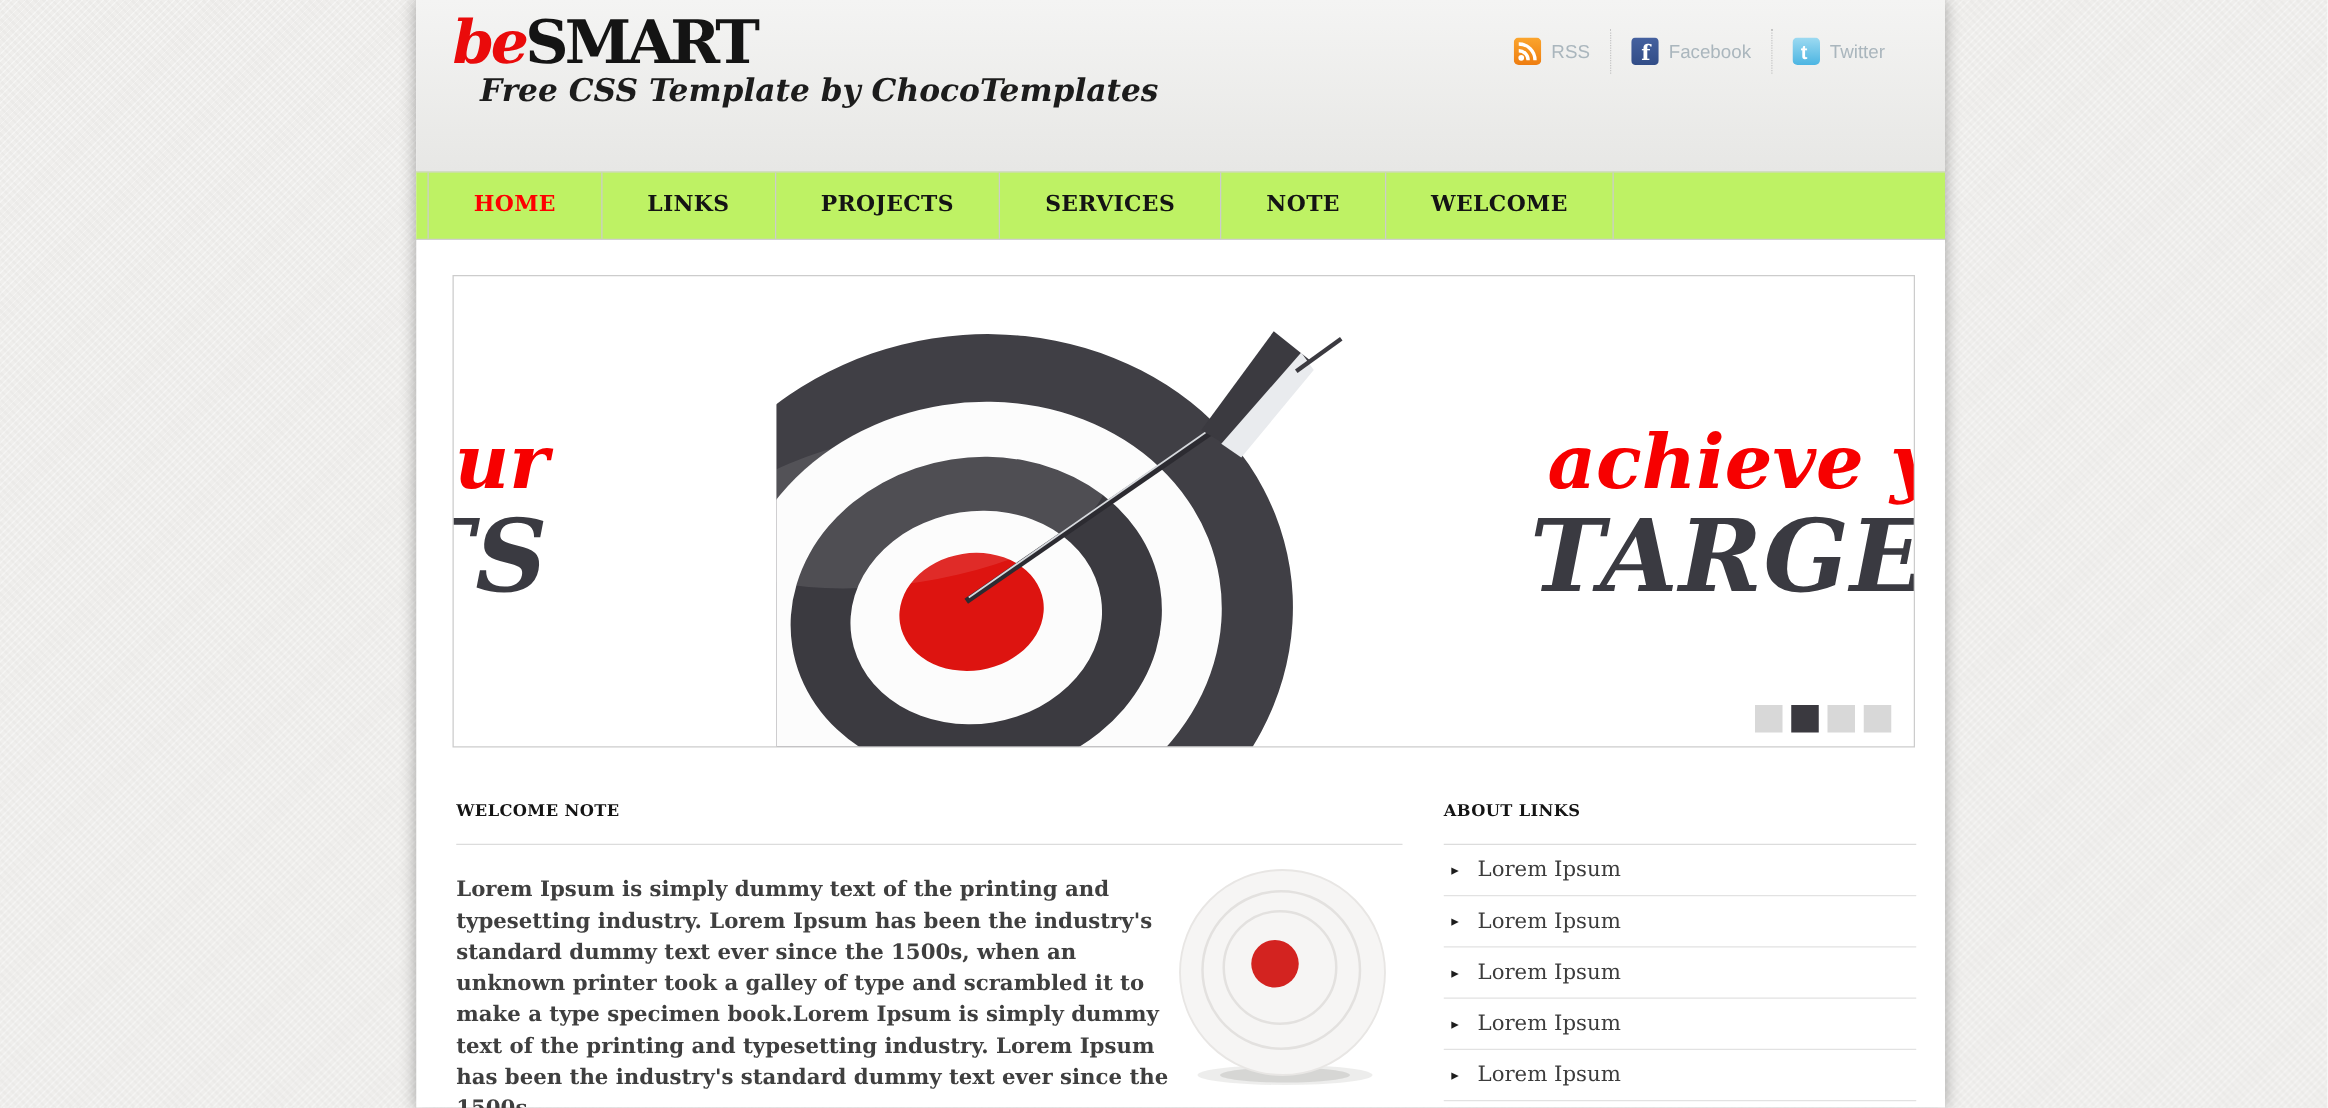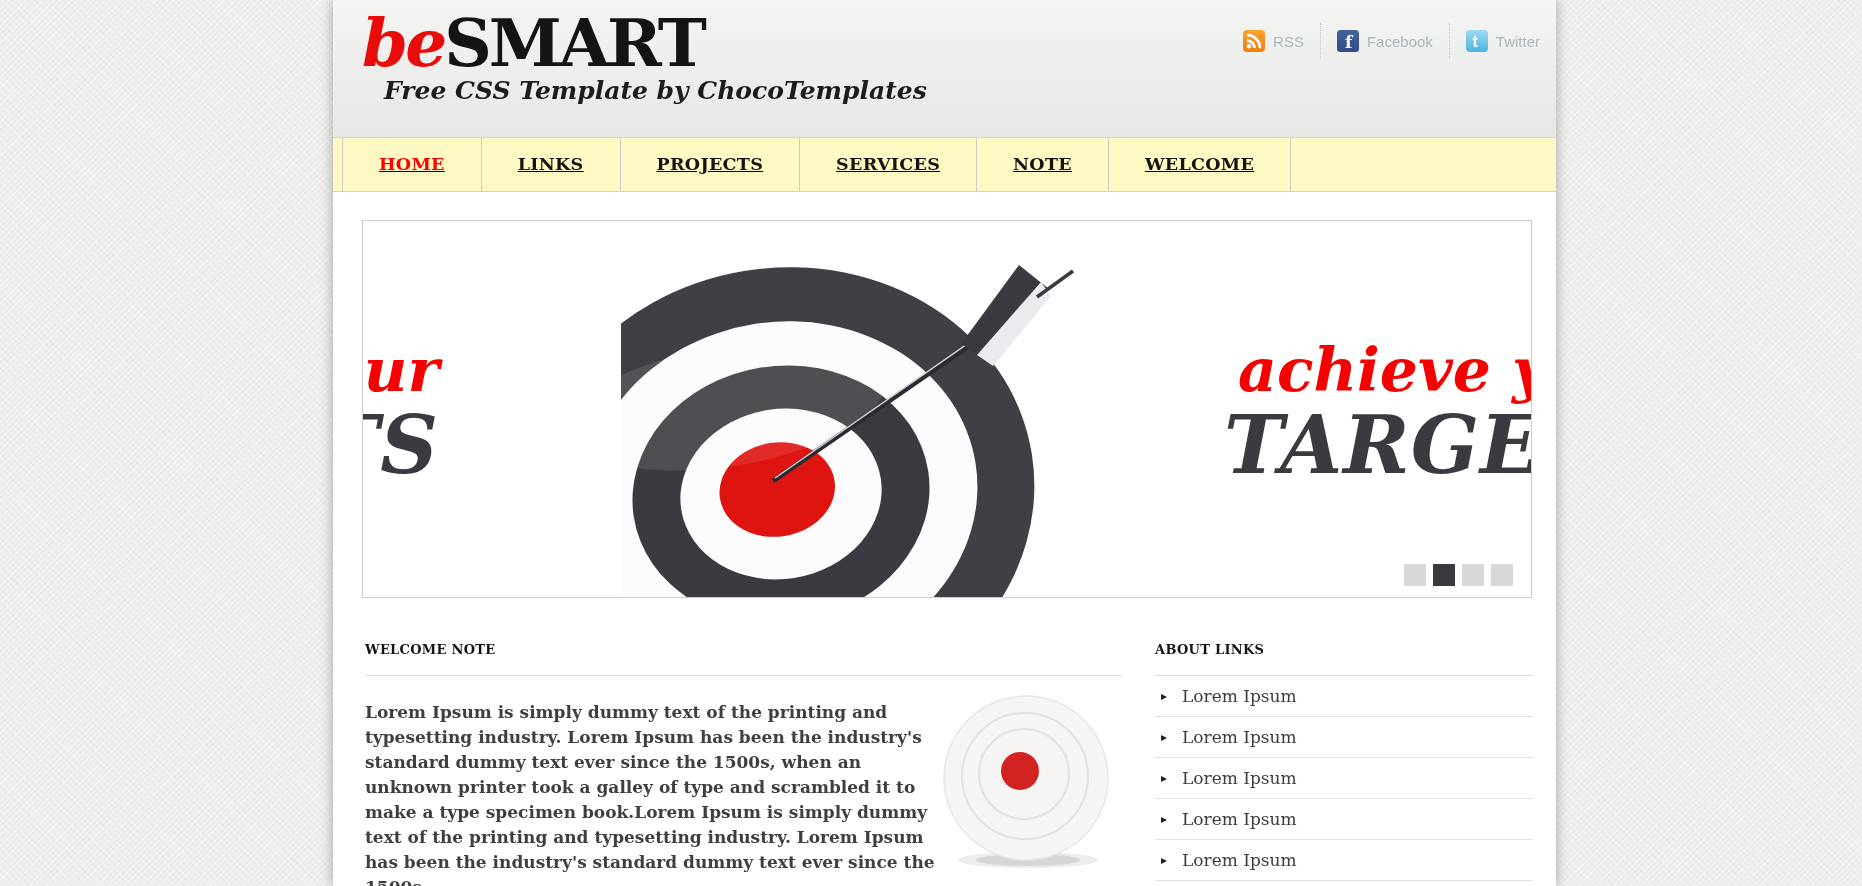--- a/index.html
+++ b/index.html
@@ -15,34 +15,34 @@
   .sheet {
     position:absolute; left:333px; top:0; width:1223px; height:886px;
     background:#ffffff; box-shadow:0 0 12px rgba(0,0,0,0.33);
   }
   
   .header {
     position:absolute; left:0; top:0; width:100%; height:137px;
     background:linear-gradient(#f4f4f3, #e7e7e5);
   }
   .logo { position:absolute; left:29px; top:10px; line-height:1; cursor:pointer; }
-  .logo-line { font-weight:bold; font-size:66px; letter-spacing:-3px; white-space:nowrap; }
+  .logo-line { font-weight:bold; font-size:48px; letter-spacing:-3px; white-space:nowrap; }
   .logo-be { color:#ea0b0b; font-style:italic; }
   .logo-rest { color:#141414; }
   .tagline { font-style:italic; font-weight:bold; font-size:25px; color:#1c1c1c; margin:2px 0 0 22px; letter-spacing:0; }
-  .social { position:absolute; right:16px; top:22px; height:38px; display:flex; align-items:center; }
+  .social { position:absolute; right:48px; top:22px; height:38px; display:flex; align-items:center; }
   .social-item { display:flex; align-items:center; gap:8px; cursor:pointer; text-decoration:none; }
   .social-label { font-family:"Liberation Sans", sans-serif; font-size:15px; color:#aab6bd; }
   .social-sep { border-left:1px dotted #c6c6c6; height:36px; margin:0 16px; }
   .sicon { width:22px; height:22px; display:block; }
   
   .nav {
-    position:absolute; left:0; top:137px; width:100%; height:55px; background:#fef9c3;
+    position:absolute; left:0; top:137px; width:100%; height:55px; background:#bef264;
     border-top:1px solid #d3d3d3; border-bottom:1px solid #cfcfcf;
-    display:flex; padding-left:9px;text-decoration:underline;
+    display:flex; padding-left:9px;
   }
   .nav-item {
     display:block; line-height:53px; padding:0 36px; border-right:1px solid #ccc;
     font-weight:bold; font-size:17.5px; color:#141414; text-decoration:none; cursor:pointer;
     letter-spacing:0.3px;
   }
   .nav-item:first-child { border-left:1px solid #ccc; }
   .nav-item.active { color:#fe0000; }
   
   .slider {

